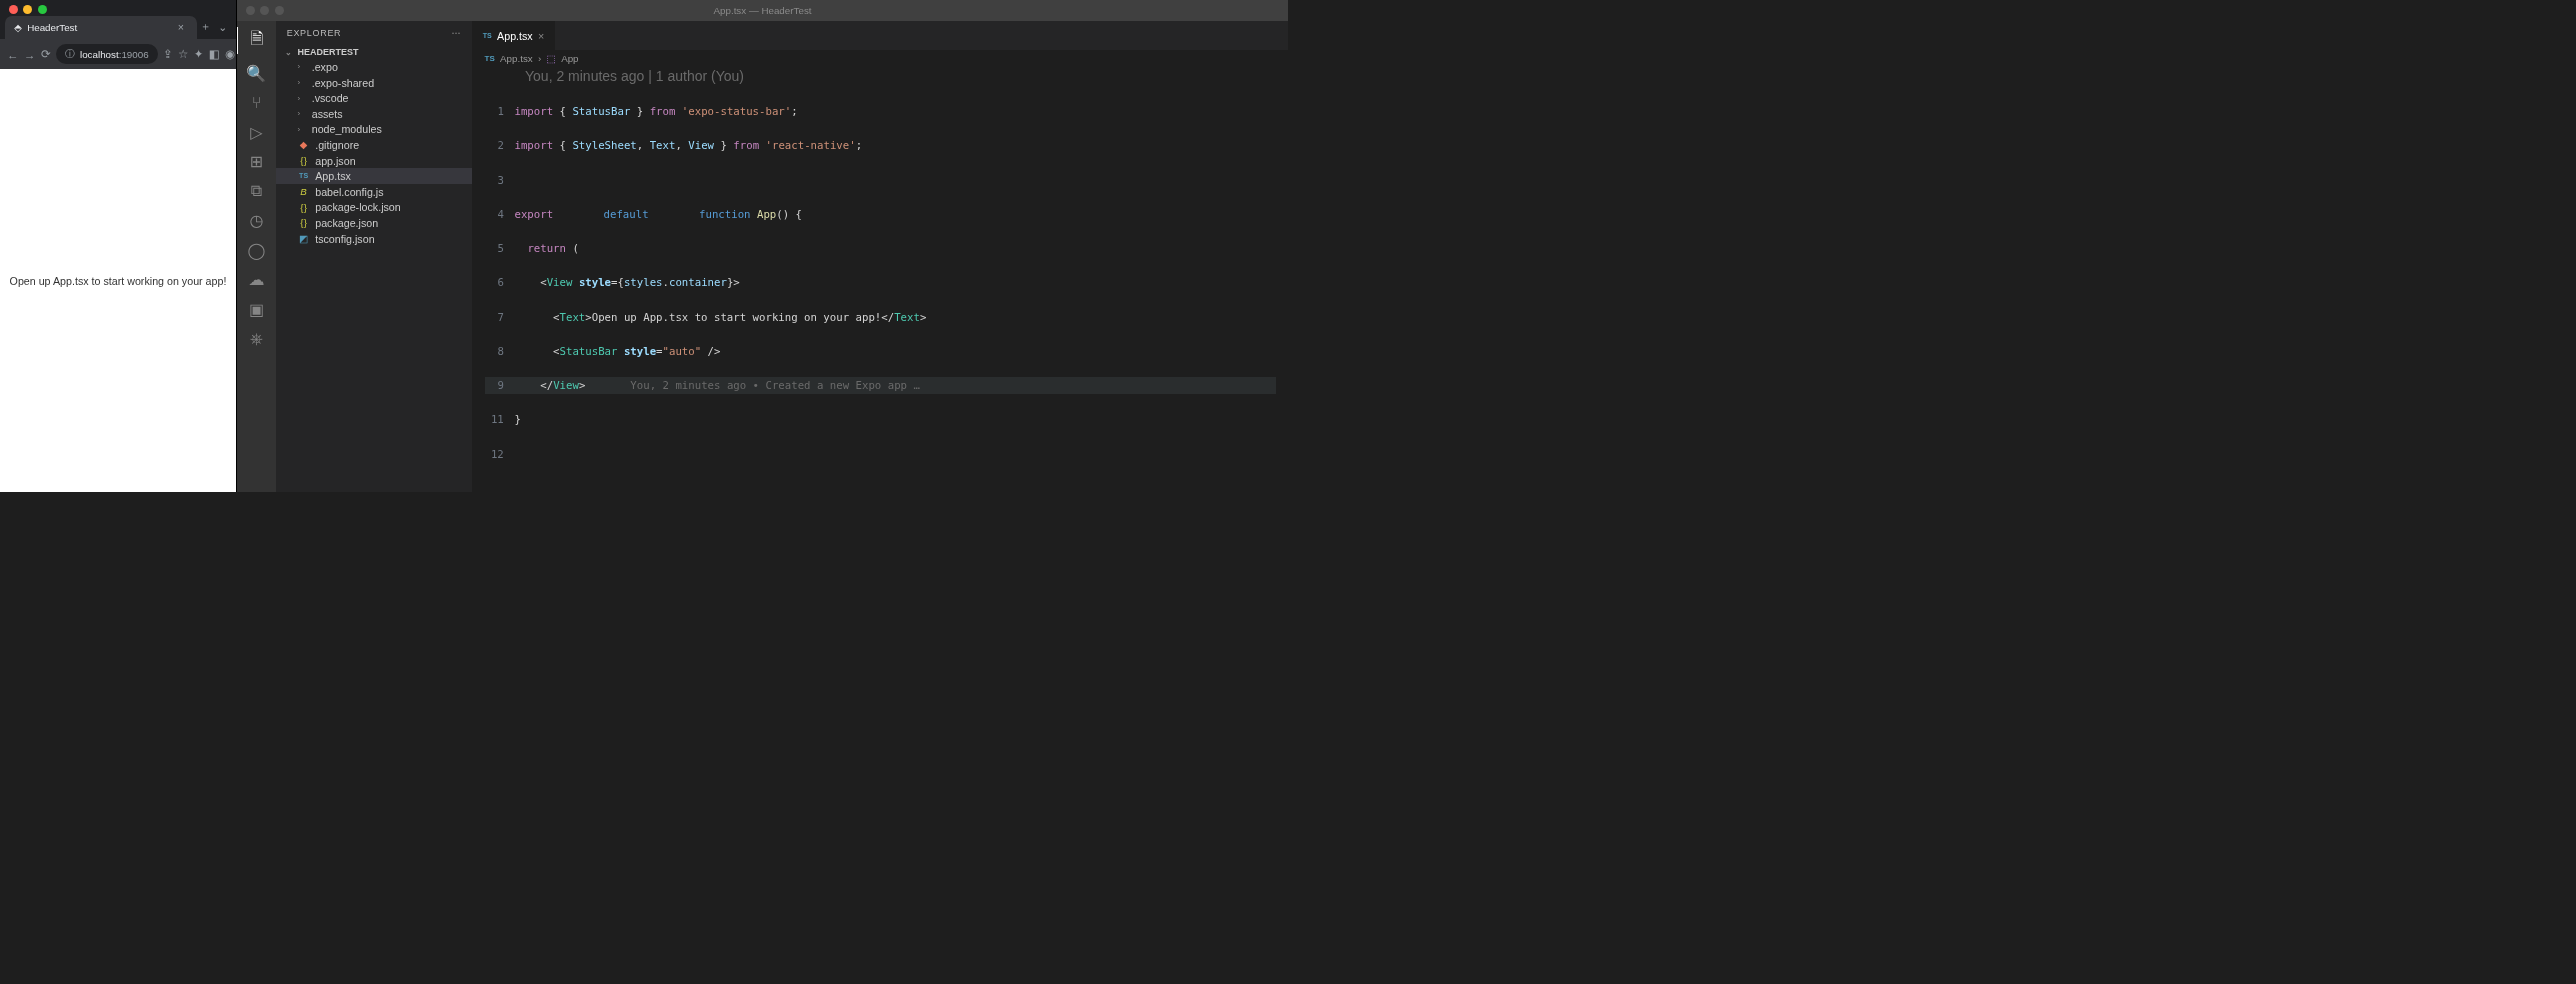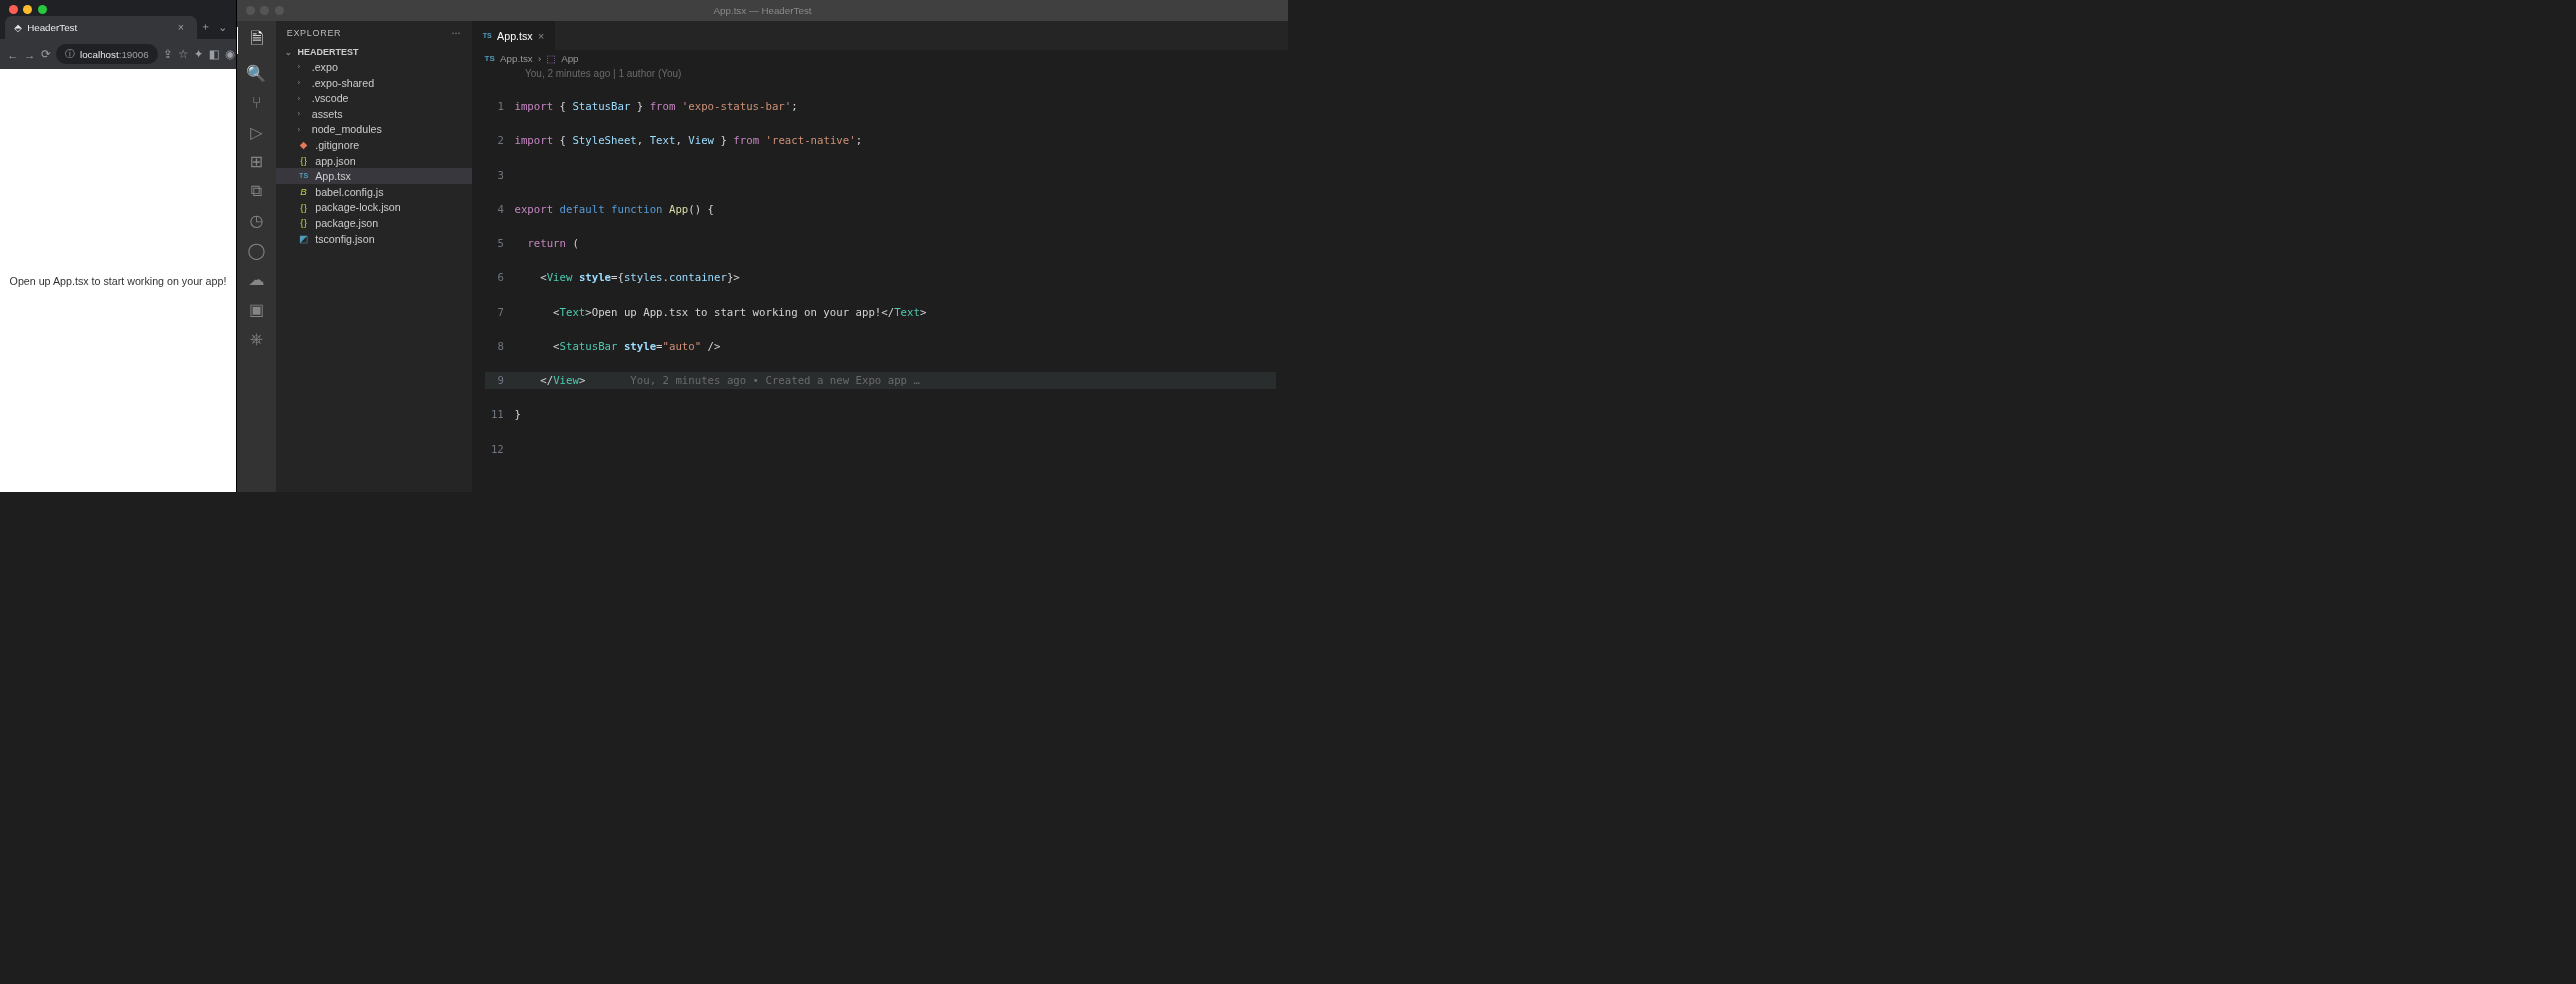--- a/index.html
+++ b/index.html
@@ -109,32 +109,32 @@
     display: flex; align-items: center; gap: 5.3px;
     border-right: 0.9px solid #252526;
   }
   .editor-tab-close { color: #888; font-size: 10.7px; }
   .breadcrumb {
     padding: 3.6px 12.5px; font-size: 9.8px; color: #999;
     display: flex; align-items: center; gap: 5.3px;
   }
   .bc-icon { color: #519aba; font-size: 8px; }
   .bc-sym { color: #b180d7; }
-  .codelens { padding: 0 12.5px 1.8px 53px; font-size: 10px; color: #6a6a6a; }
+  .codelens { padding: 0 12.5px 1.8px 53px; font-size: 14px; color: #6a6a6a; }
   .code {
     flex: 1; font-family: Menlo, Consolas, monospace;
     font-size: 10.7px; line-height: 1.6; padding: 0 12.5px;
     white-space: pre; overflow: hidden;
   }
   .code-line { display: flex; }
   .gutter { width: 30px; text-align: right; color: #6e7681; padding-right: 10.7px; flex-shrink: 0; }
   .code-text { flex: 1; }
   .hl-line { background: #2a2d2e; }
   .k-purple { color: #c586c0; }
-  .k-blue { color: #569cd6; }
+  .k-blue { color: #569cd6; margin-left: 44px; }
   .k-str { color: #ce9178; }
   .k-func { color: #dcdcaa; }
   .k-var { color: #9cdcfe; }
   .k-tag { color: #4ec9b0; }
   .k-attr { color: #9cdcfe; font-weight: bold; }
   .k-dim { color: #6a6a6a; margin-top: 26px; }
   .k-plain { color: #d4d4d4; }
 </style>
 </head>
 <body>

